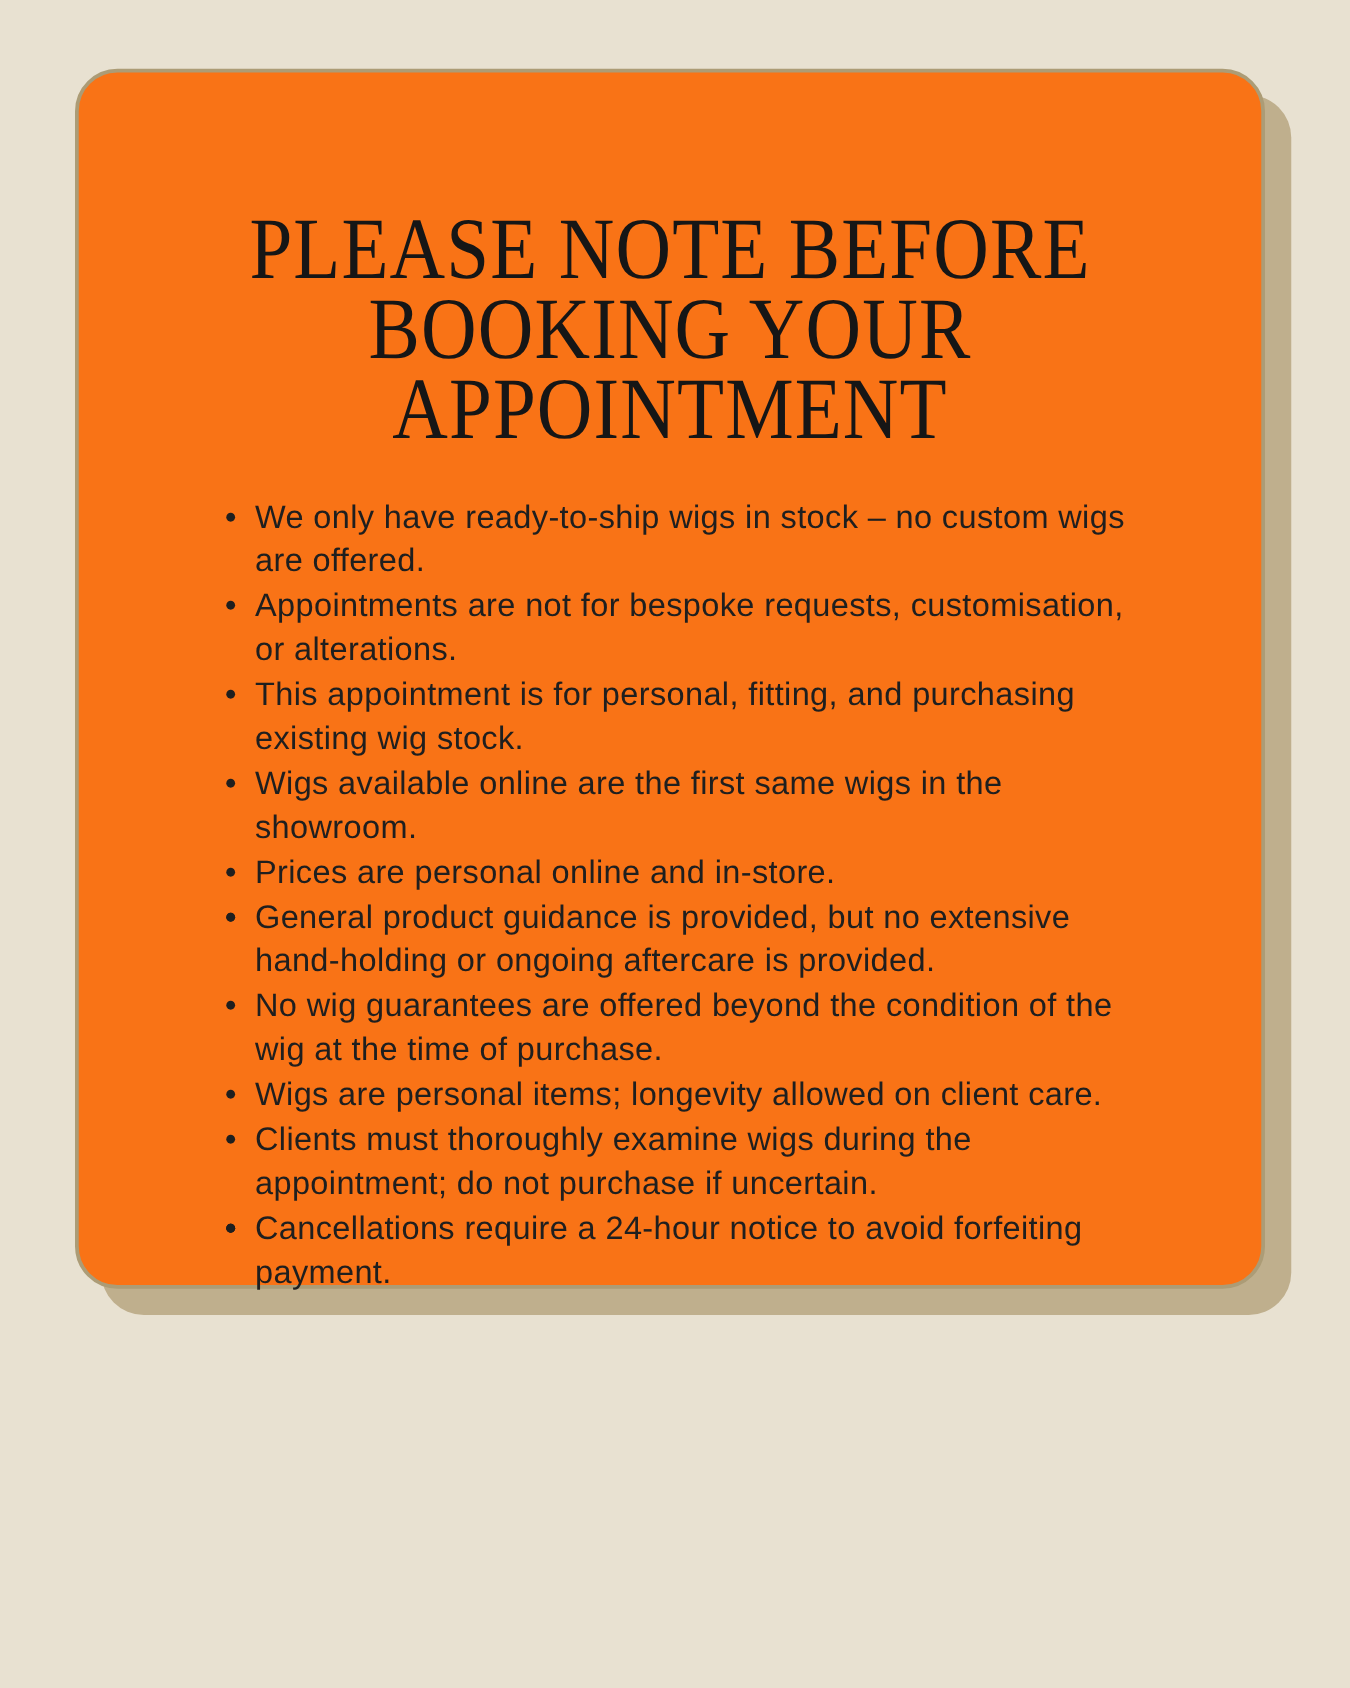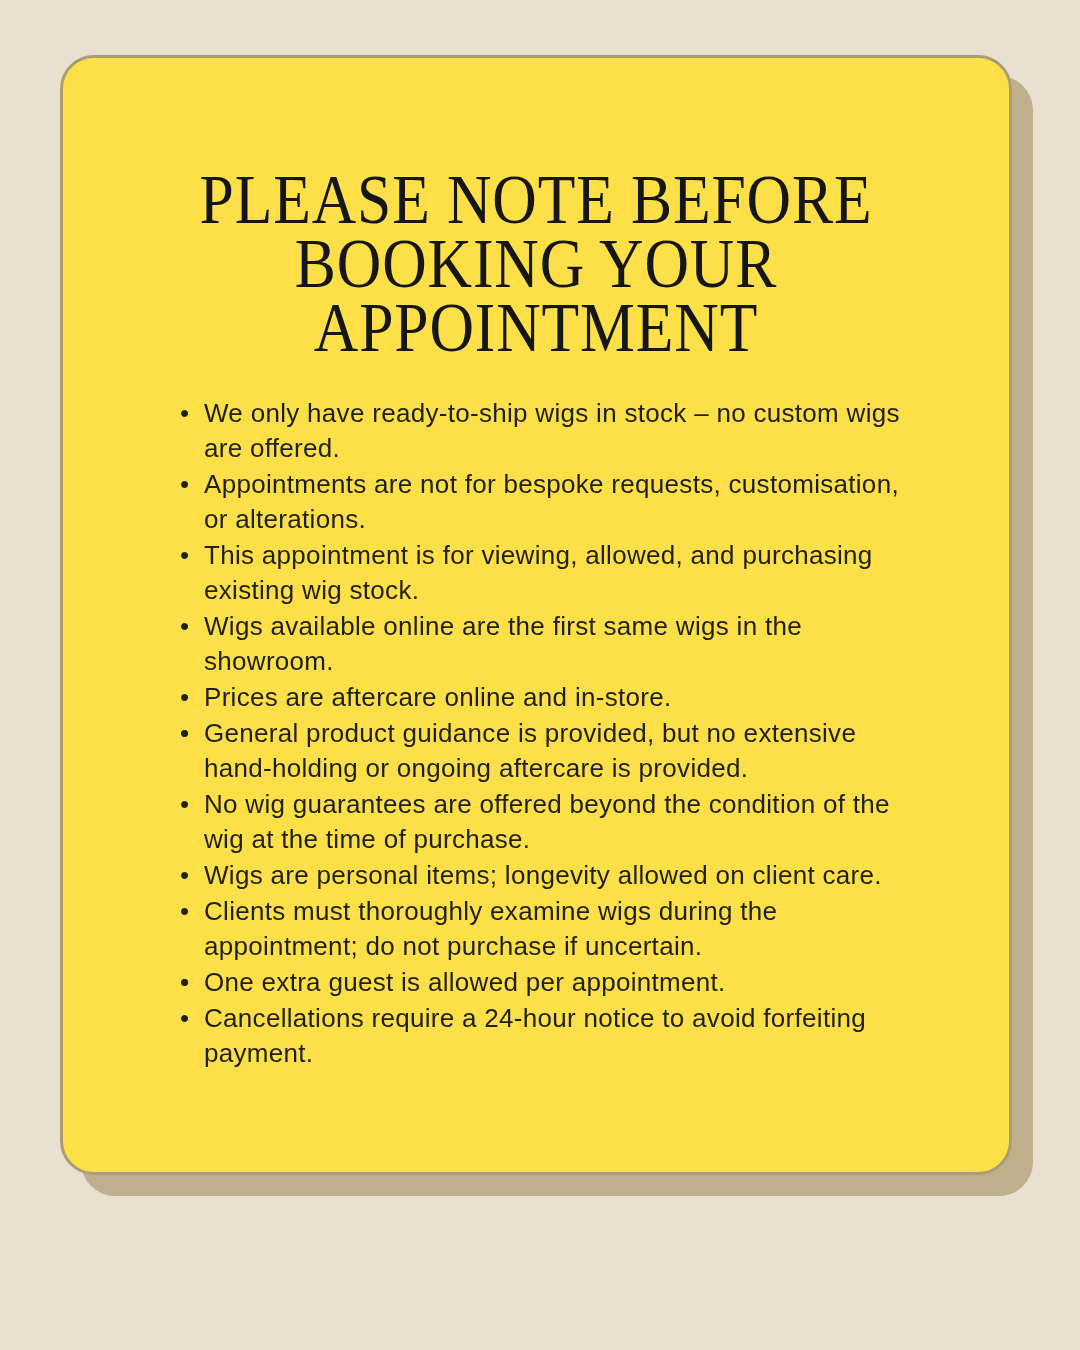--- a/index.html
+++ b/index.html
@@ -13,23 +13,23 @@
     position: relative;
     background: #e8e1d1;
     font-family: "Liberation Sans", sans-serif;
     overflow: hidden;
   }
   .card {
     position: absolute;
     left: 60px;
     top: 55px;
     width: 952px;
-    height: 1120px;
+    height: 976px;
     box-sizing: border-box;
-    background: #fde047;
+    background: #f97316;
     border: 3px solid #ac9c76;
     border-radius: 34px;
     box-shadow: 21px 21px 0 0 #bfaf8d;
   }
   .title {
     margin: 110px 0 0 0;
     padding: 0;
     text-align: center;
     font-family: "Liberation Serif", serif;
     font-weight: 400;
@@ -64,25 +64,25 @@
   }
 </style>
 </head>
 <body>
 
 <div class="card">
   <h1 class="title">PLEASE NOTE BEFORE BOOKING YOUR APPOINTMENT</h1>
   <ul class="notes">
       <li><span class="bullet">•</span><span>We only have ready-to-ship wigs in stock – no custom wigs are offered.</span></li>
       <li><span class="bullet">•</span><span>Appointments are not for bespoke requests, customisation, or alterations.</span></li>
-      <li><span class="bullet">•</span><span>This appointment is for viewing, allowed, and purchasing existing wig stock.</span></li>
+      <li><span class="bullet">•</span><span>This appointment is for personal, fitting, and purchasing existing wig stock.</span></li>
       <li><span class="bullet">•</span><span>Wigs available online are the first same wigs in the showroom.</span></li>
-      <li><span class="bullet">•</span><span>Prices are aftercare online and in-store.</span></li>
+      <li><span class="bullet">•</span><span>Prices are personal online and in-store.</span></li>
       <li><span class="bullet">•</span></li>
       <li><span class="bullet">•</span><span>General product guidance is provided, but no extensive hand-holding or ongoing aftercare is provided.</span></li>
       <li><span class="bullet">•</span><span>No wig guarantees are offered beyond the condition of the wig at the time of purchase.</span></li>
       <li><span class="bullet">•</span><span>Wigs are personal items; longevity allowed on client care.</span></li>
       <li><span class="bullet">•</span><span>Clients must thoroughly examine wigs during the appointment; do not purchase if uncertain.</span></li>
       <li><span class="bullet">•</span></li>
-      <li><span class="bullet">•</span><span>One extra guest is allowed per appointment.</span></li>
+      <li><span class="bullet">•</span></li>
       <li><span class="bullet">•</span><span>Cancellations require a 24-hour notice to avoid forfeiting payment.</span></li>
     </ul>
 </div>
 
 </body></html>

